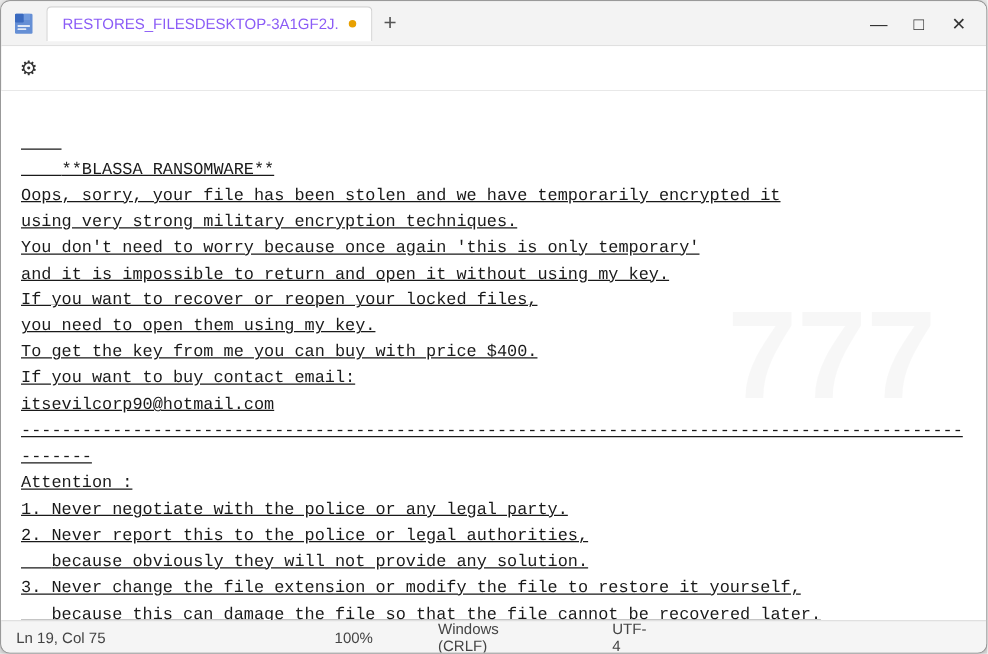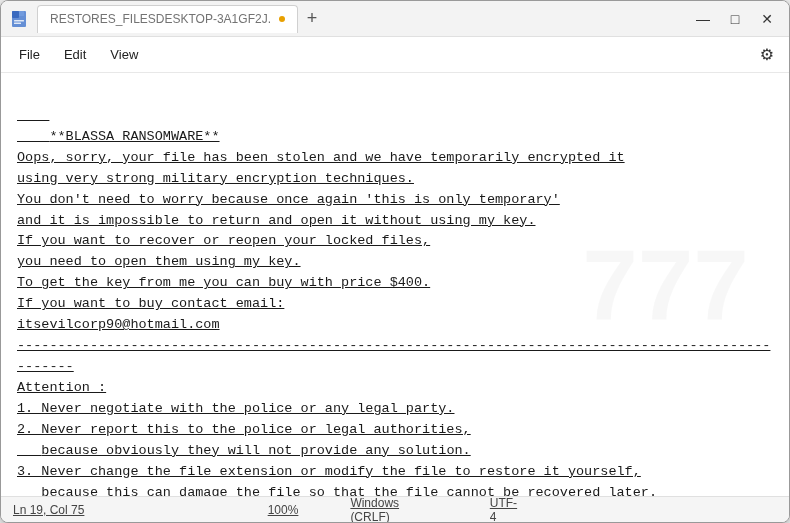--- a/index.html
+++ b/index.html
@@ -56,21 +56,21 @@
 
     .tab {
       display: flex;
       align-items: center;
       background: #ffffff;
       border: 1px solid #d0d0d0;
       border-bottom: none;
       border-radius: 4px 4px 0 0;
       padding: 4px 12px;
       font-size: 12px;
-      color: #737373;
+      color: #8b5cf6;
       gap: 8px;
       height: 28px;
     }
 
     .tab-dot {
       width: 6px;
       height: 6px;
       background: #e8a000;
       border-radius: 50%;
     }
@@ -180,21 +180,20 @@
       padding: 0 12px;
       font-size: 12px;
       color: #444;
       flex-shrink: 0;
     }
 
     .status-section {
       flex: 1;
       display: flex;
       align-items: center;
-      text-decoration: underline;
     }
 
     .status-center {
       display: flex;
       gap: 52px;
       justify-content: center;
     }
 
     .status-right {
       justify-content: flex-end;
@@ -223,25 +222,20 @@
       <div class="tab-add">+</div>
     </div>
     <div class="title-bar-controls">
       <div class="ctrl-btn">—</div>
       <div class="ctrl-btn">□</div>
       <div class="ctrl-btn close">✕</div>
     </div>
   </div>
 
   <div class="menu-bar">
-    <div class="menu-items">
-      <div class="menu-item">File</div>
-      <div class="menu-item">Edit</div>
-      <div class="menu-item">View</div>
-    </div>
     <div class="menu-gear">⚙</div>
   </div>
 
   <div class="editor-area">
     <div class="watermark">777</div>
     <span>**BLASSA RANSOMWARE**
 Oops, sorry, your file has been stolen and we have temporarily encrypted it
 using very strong military encryption techniques.
 You don't need to worry because once again 'this is only temporary'
 and it is impossible to return and open it without using my key.

